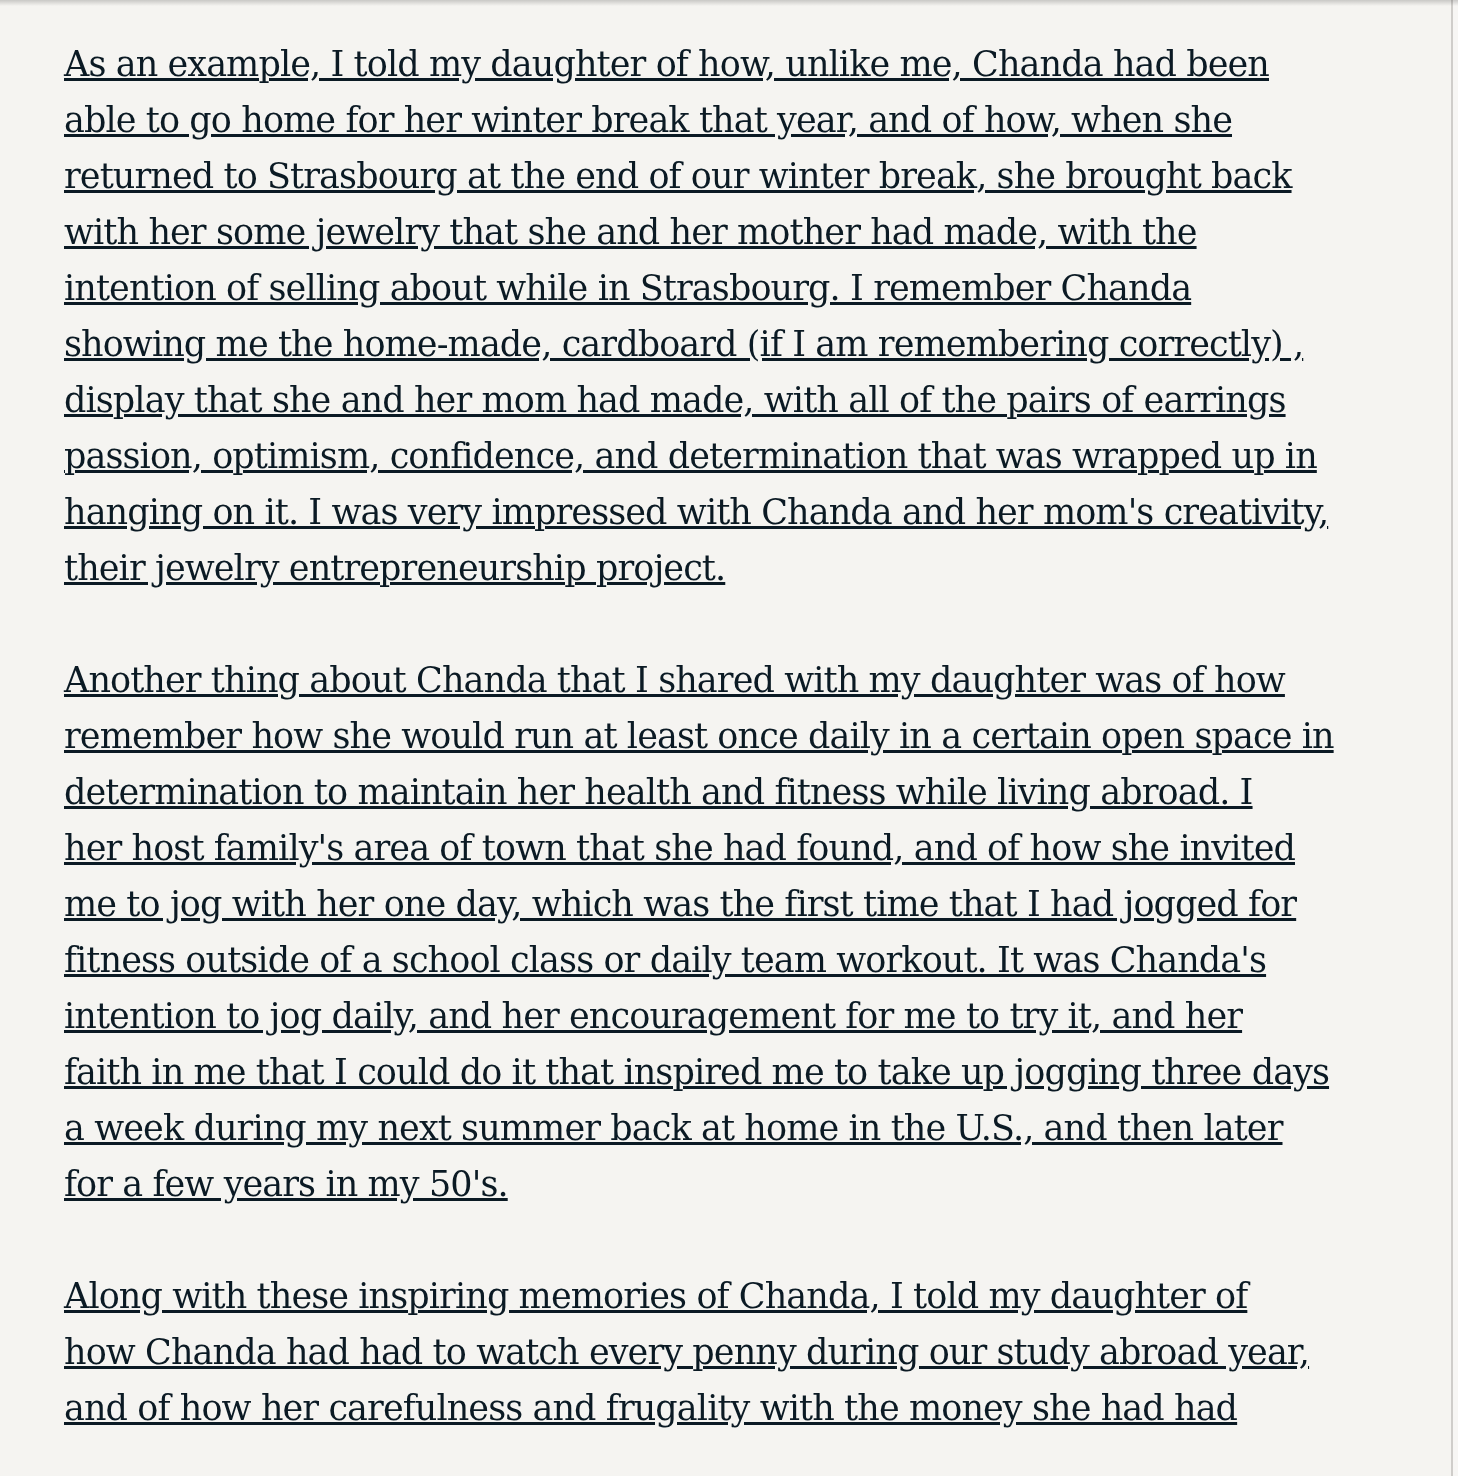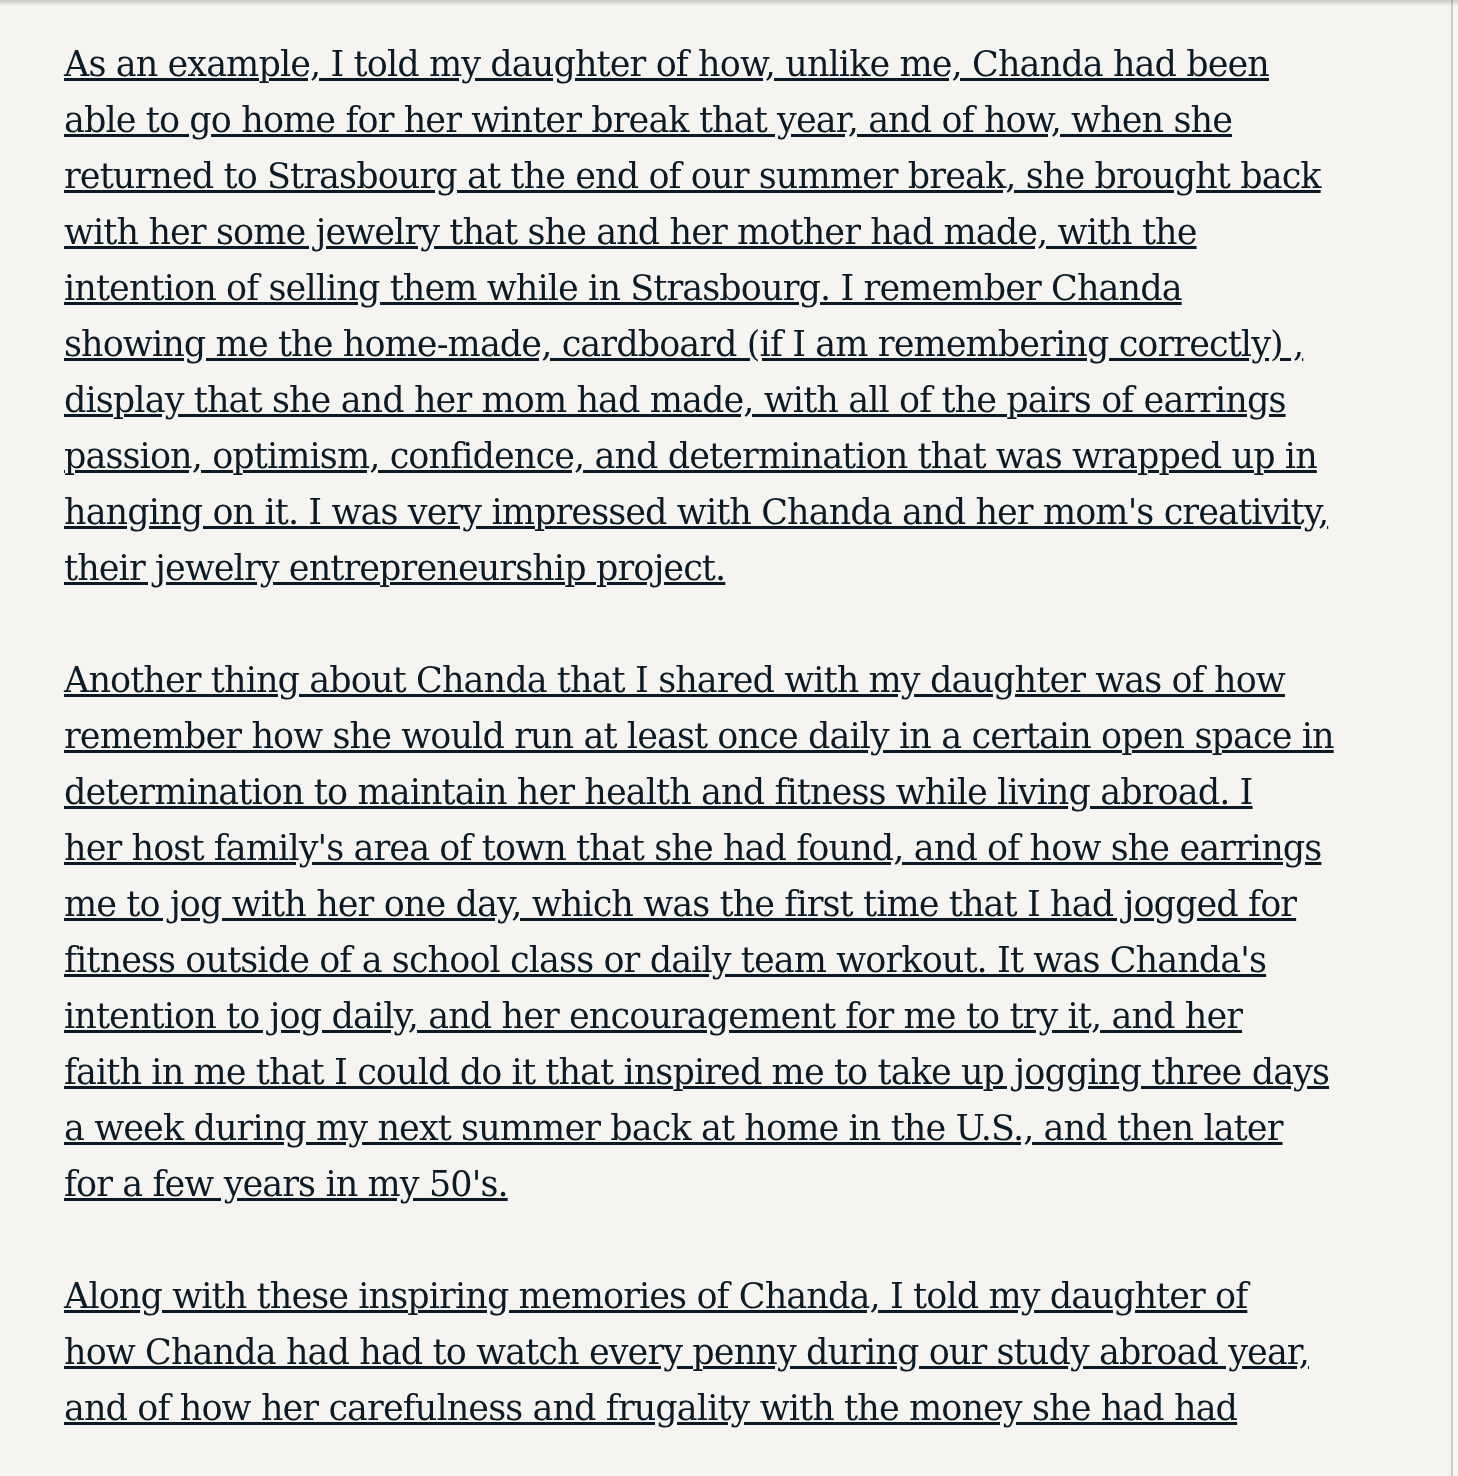--- a/index.html
+++ b/index.html
@@ -65,35 +65,35 @@
 <body>
 
 <div class="top-shadow"></div>
 <div class="right-border"></div>
 <div class="right-gutter"></div>
 
 <main class="article">
   <p class="paragraph">
     <span class="line">As an example, I told my daughter of how, unlike me, Chanda had been</span>
     <span class="line">able to go home for her winter break that year, and of how, when she</span>
-    <span class="line">returned to Strasbourg at the end of our summer break, she brought back</span>
+    <span class="line">returned to Strasbourg at the end of our winter break, she brought back</span>
     <span class="line">with her some jewelry that she and her mother had made, with the</span>
-    <span class="line">intention of selling them while in Strasbourg. I remember Chanda</span>
+    <span class="line">intention of selling about while in Strasbourg. I remember Chanda</span>
     <span class="line">showing me the home-made, cardboard (if I am remembering correctly) ,</span>
     <span class="line">display that she and her mom had made, with all of the pairs of earrings</span>
     <span class="line">passion, optimism, confidence, and determination that was wrapped up in</span>
     <span class="line">hanging on it. I was very impressed with Chanda and her mom's creativity,</span>
     <span class="line">their jewelry entrepreneurship project.</span>
   </p>
 
   <p class="paragraph">
     <span class="line">Another thing about Chanda that I shared with my daughter was of how</span>
     <span class="line">remember how she would run at least once daily in a certain open space in</span>
     <span class="line">determination to maintain her health and fitness while living abroad. I</span>
-    <span class="line">her host family's area of town that she had found, and of how she earrings</span>
+    <span class="line">her host family's area of town that she had found, and of how she invited</span>
     <span class="line">me to jog with her one day, which was the first time that I had jogged for</span>
     <span class="line">fitness outside of a school class or daily team workout. It was Chanda's</span>
     <span class="line">intention to jog daily, and her encouragement for me to try it, and her</span>
     <span class="line">faith in me that I could do it that inspired me to take up jogging three days</span>
     <span class="line">a week during my next summer back at home in the U.S., and then later</span>
     <span class="line">for a few years in my 50's.</span>
   </p>
 
   <p class="paragraph">
     <span class="line">Along with these inspiring memories of Chanda, I told my daughter of</span>

